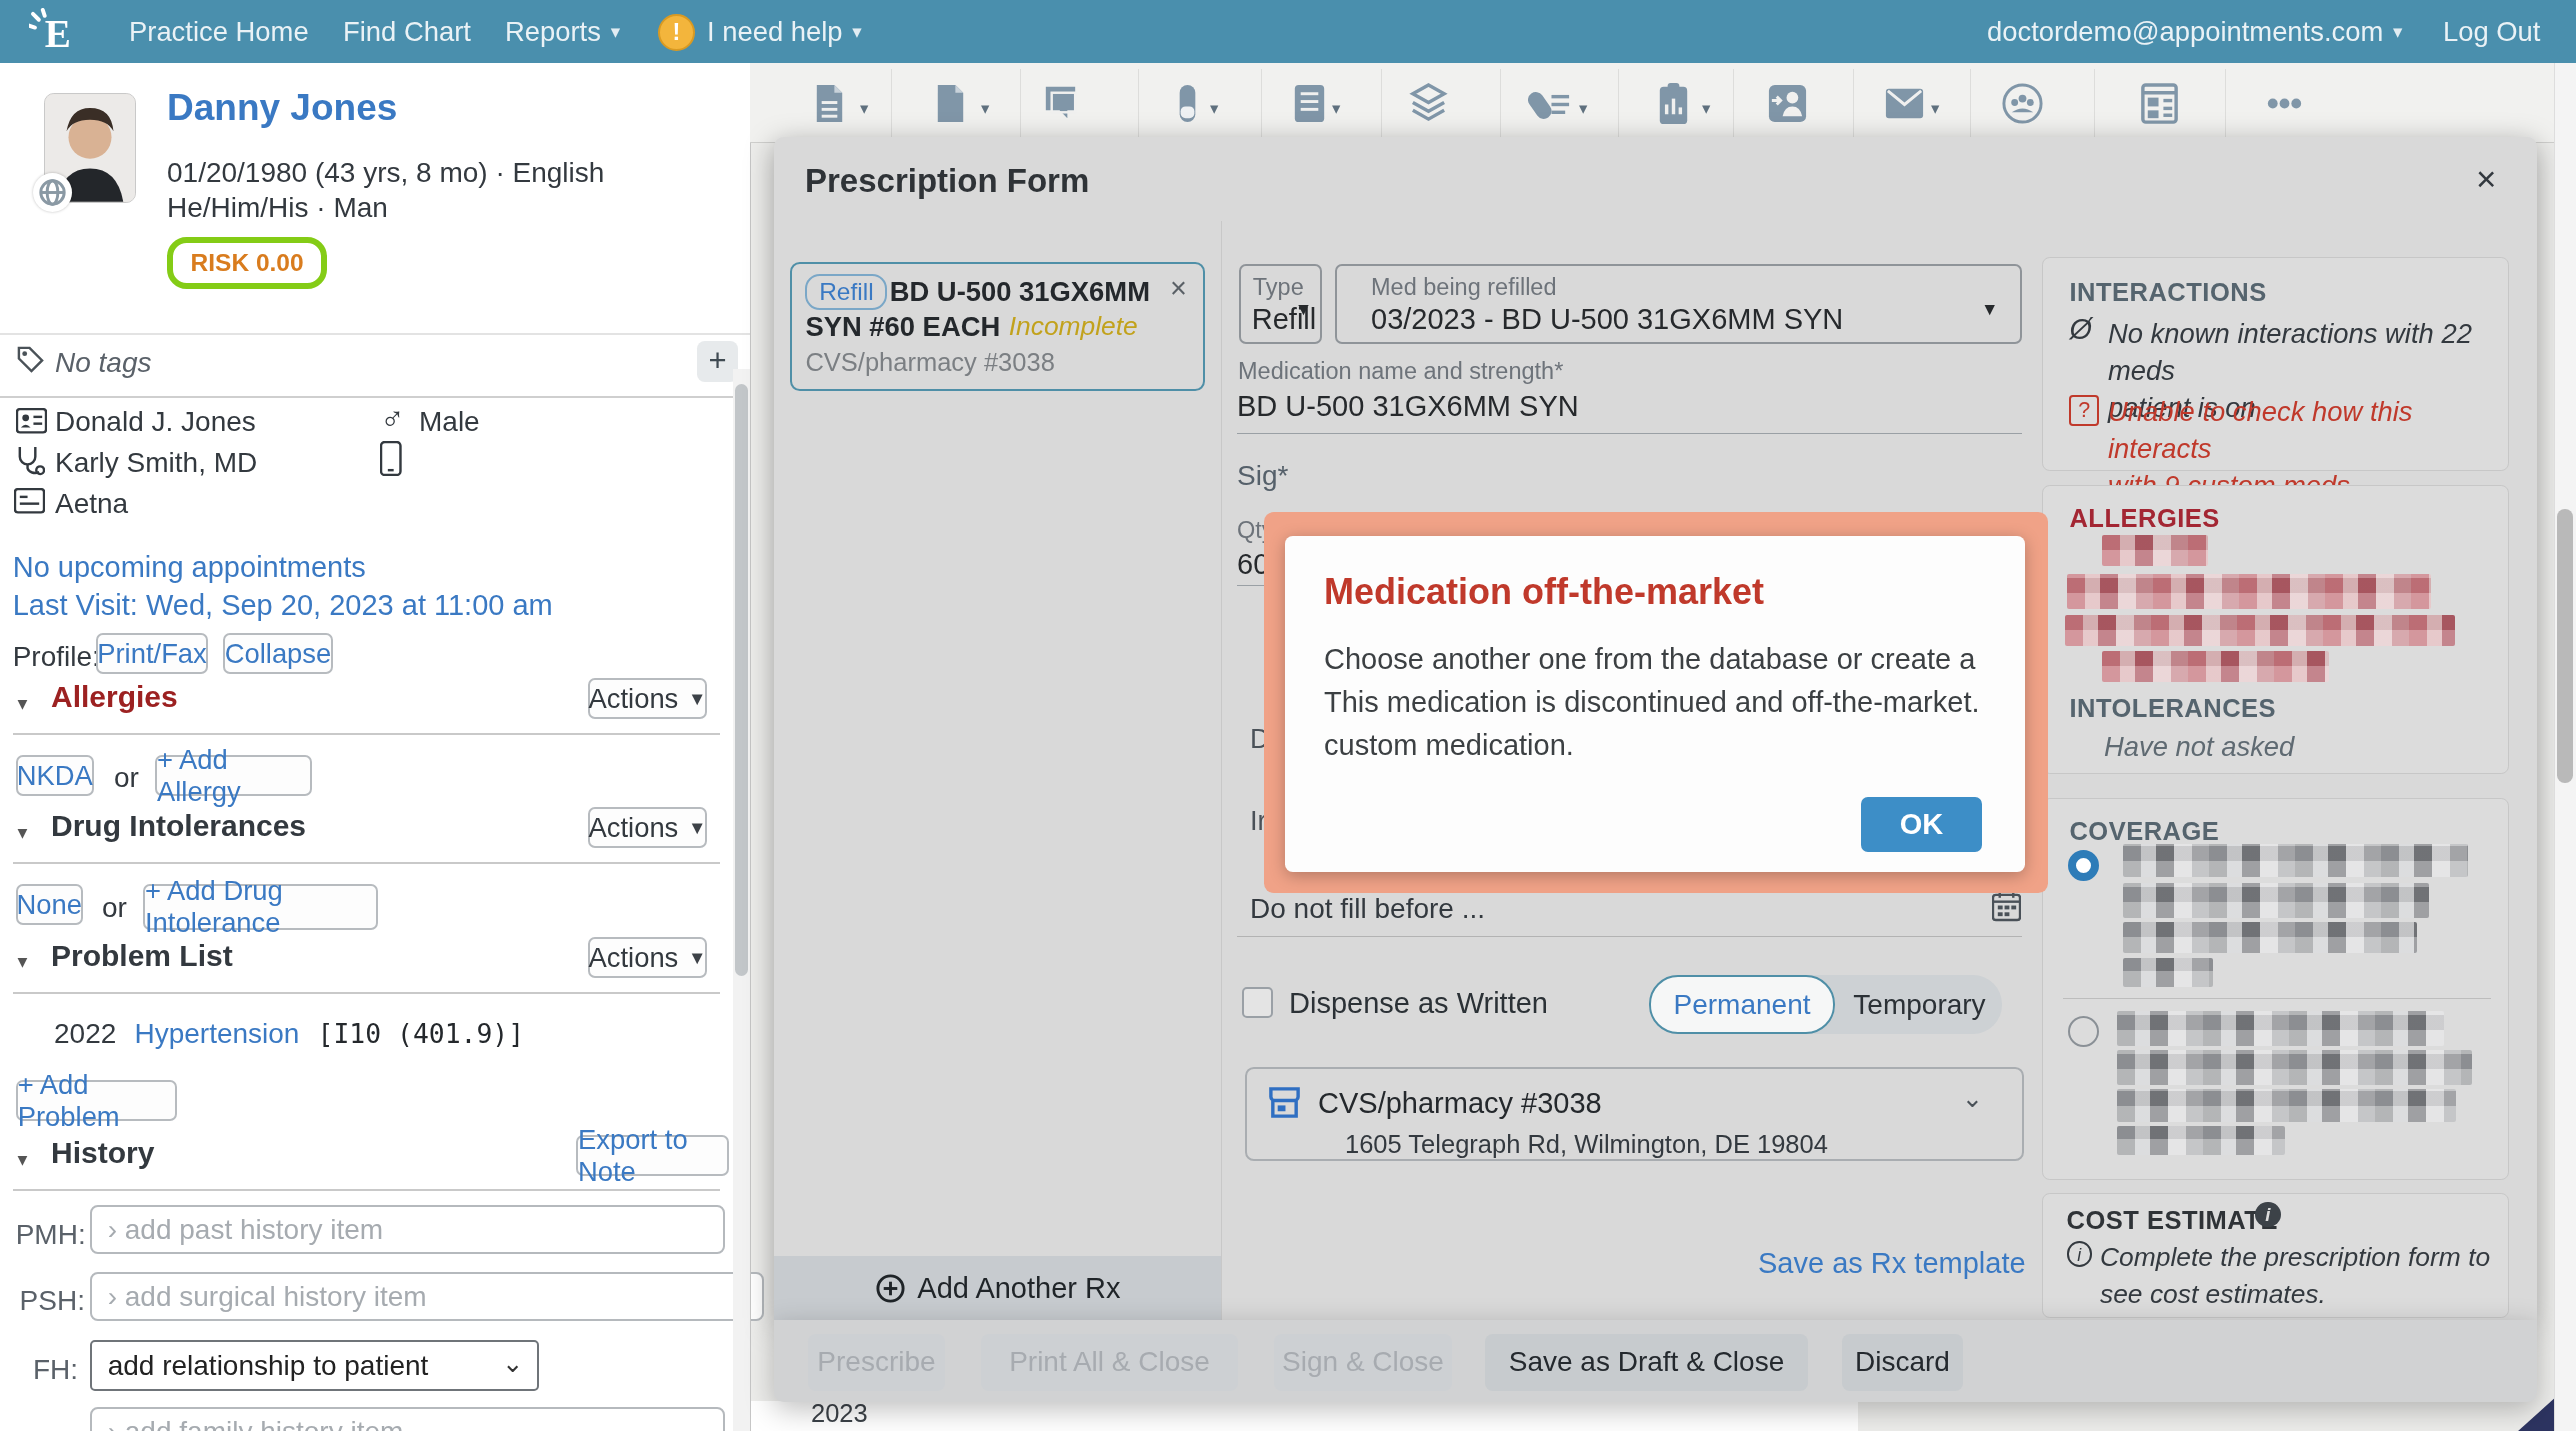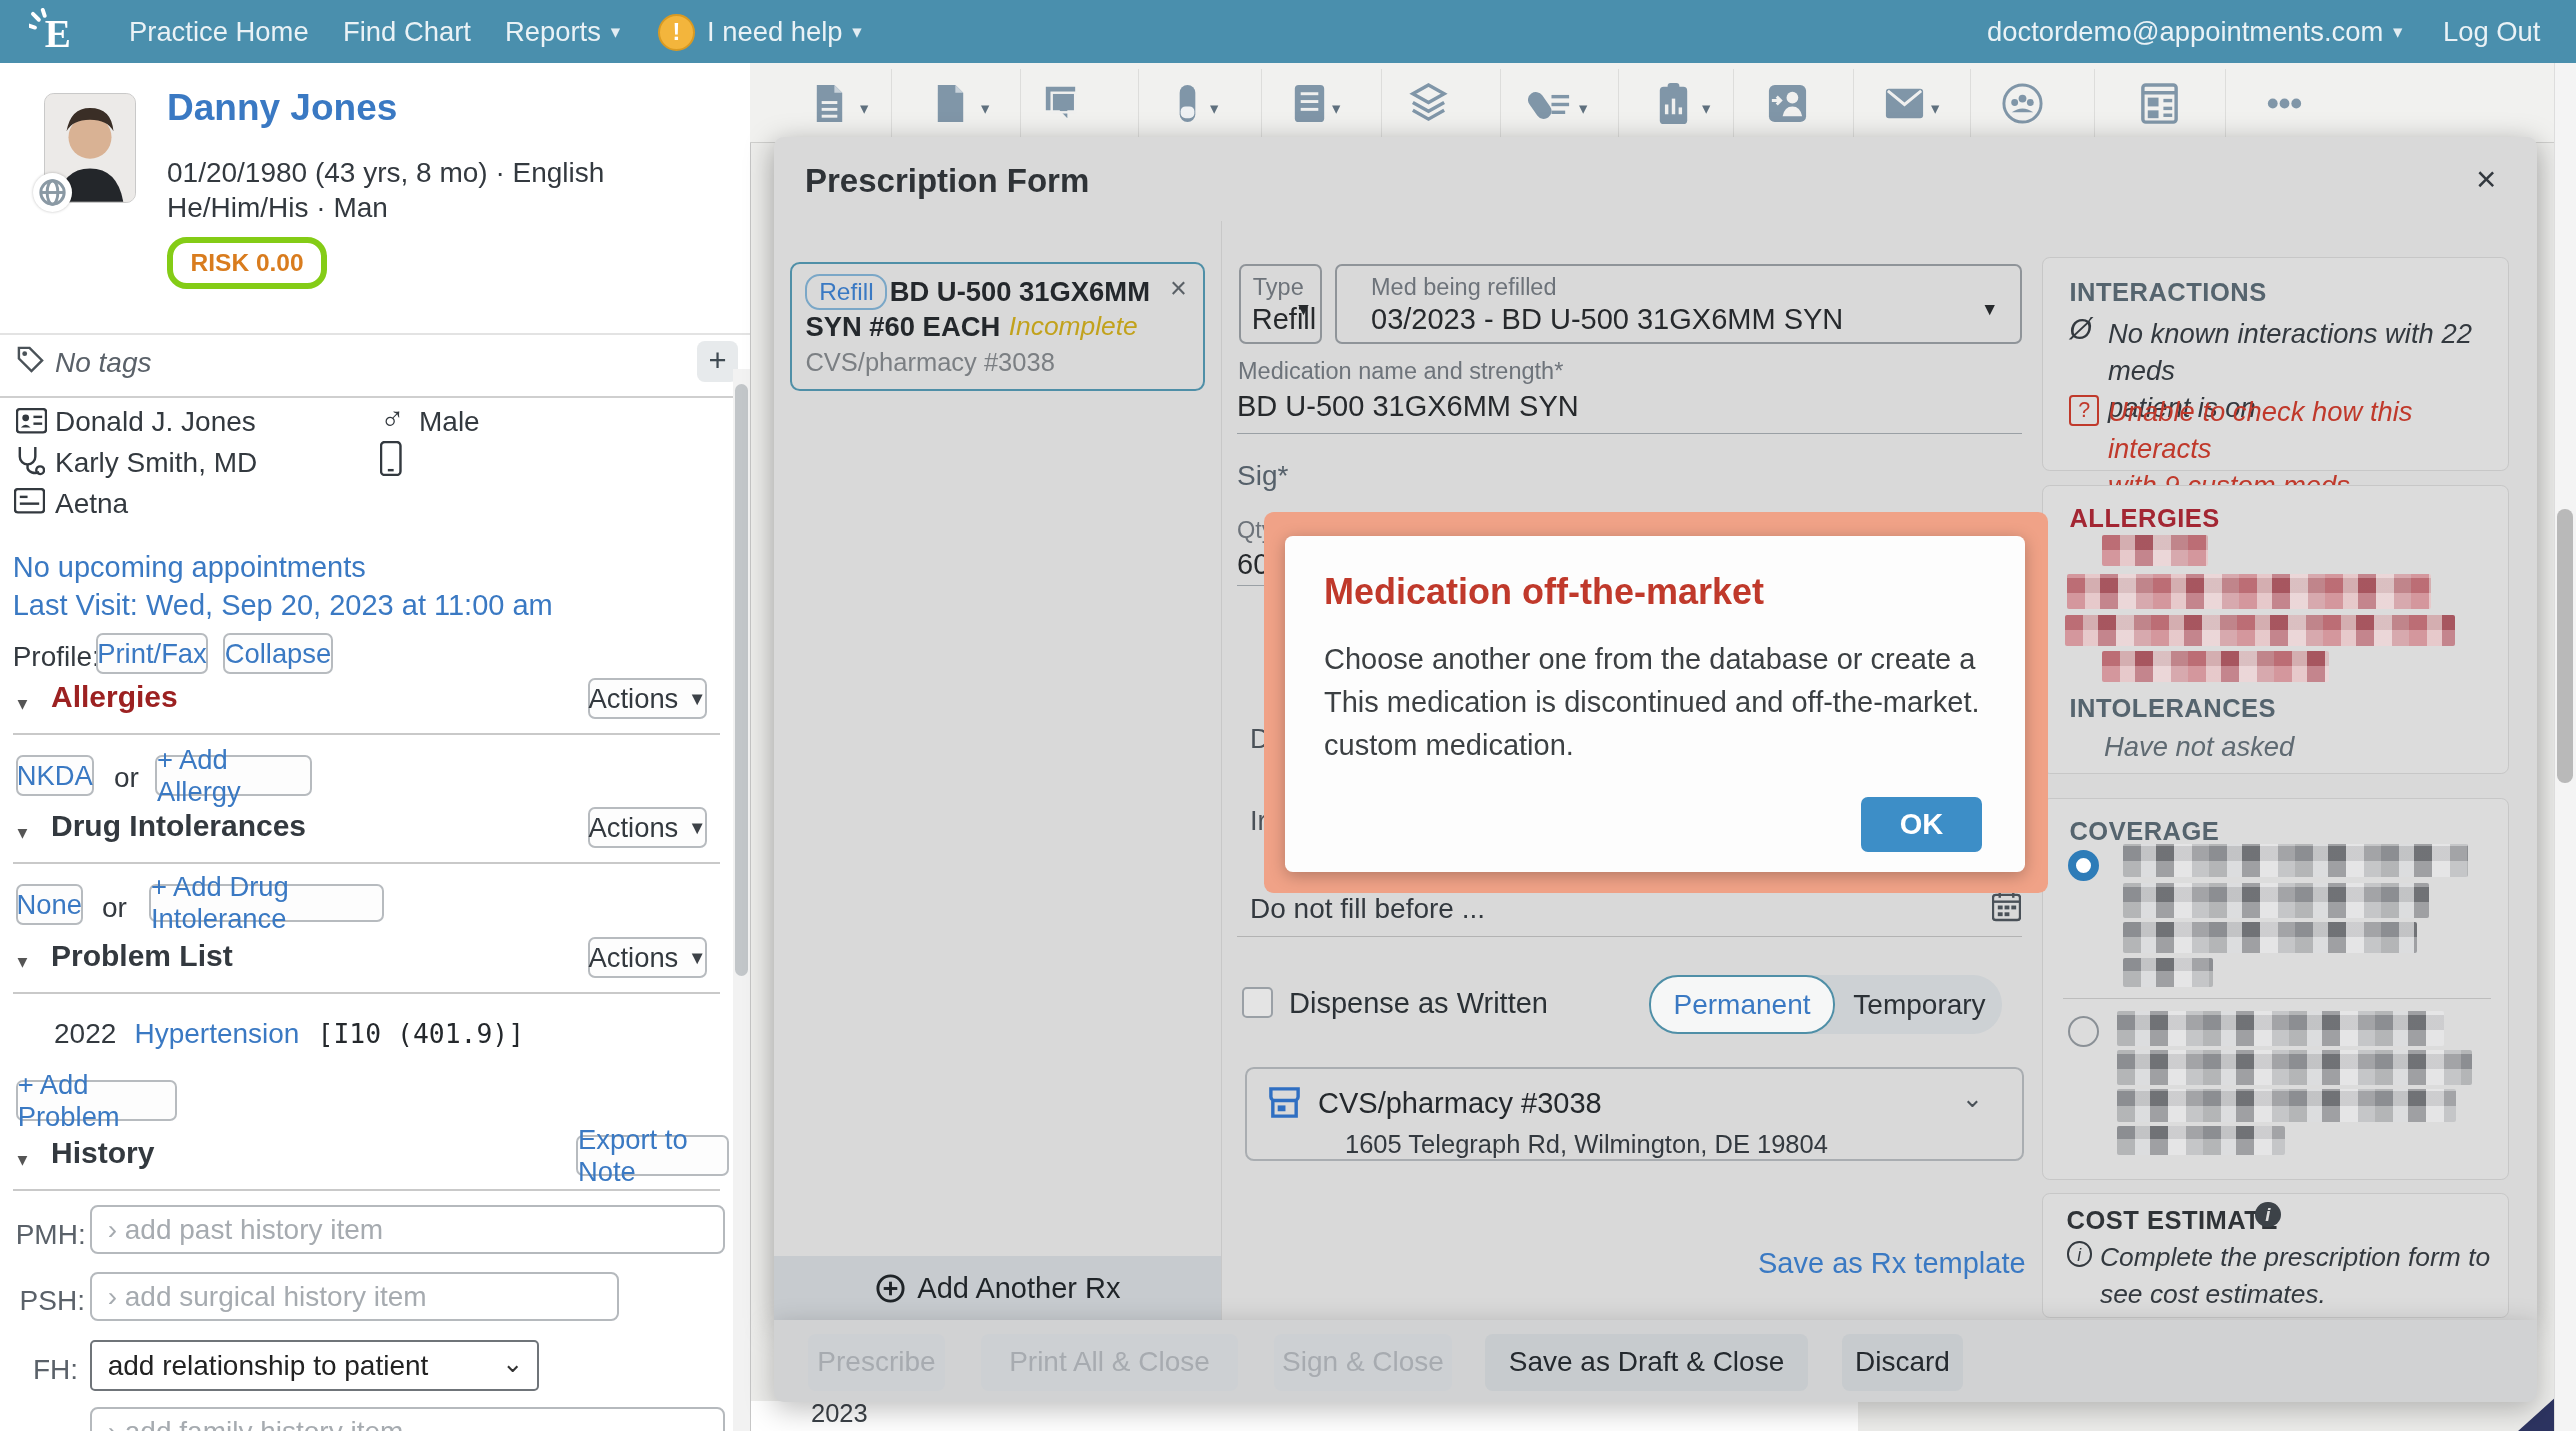--- a/index.html
+++ b/index.html
@@ -169,21 +169,21 @@
 
     <span class="abs" style="left:17.6px;top:758px;font-size:19.6px;color:#555;">▾</span>
     <span class="abs hdr" style="left:51px;top:746px;">Drug Intolerances</span>
     <div class="abs btn dark" style="left:588px;top:744px;width:119px;height:41px;">
         <span>Actions</span>
         <span class="caret" style="color:#33393f;">▼</span>
       </div>
     <div class="abs divider" style="left:12.7px;top:799px;width:707px;background:#c9c9c9;"></div>
     <div class="abs btn" style="left:15.7px;top:821px;width:67px;height:41px;">None</div>
     <span class="abs ilabel" style="left:102px;top:829px;">or</span>
-    <div class="abs btn" style="left:149px;top:821px;width:235px;height:38px;">+ Add Drug Intolerance</div>
+    <div class="abs btn" style="left:143px;top:821px;width:235px;height:46px;">+ Add Drug Intolerance</div>
 
     <span class="abs" style="left:17.6px;top:887px;font-size:19.6px;color:#555;">▾</span>
     <span class="abs hdr" style="left:51px;top:876px;">Problem List</span>
     <div class="abs btn dark" style="left:588px;top:874px;width:119px;height:41px;">
         <span>Actions</span>
         <span class="caret" style="color:#33393f;">▼</span>
       </div>
     <div class="abs divider" style="left:12.7px;top:929px;width:707px;background:#c9c9c9;"></div>
     <div class="abs" style="left:54px;top:955px;">
       <span class="ilabel">2022</span>
@@ -193,21 +193,21 @@
     <div class="abs btn" style="left:15.7px;top:1017px;width:161px;height:41px;">+ Add Problem</div>
 
     <span class="abs" style="left:17.6px;top:1085px;font-size:19.6px;color:#555;">▾</span>
     <span class="abs hdr" style="left:51px;top:1073px;">History</span>
     <div class="abs btn" style="left:576px;top:1072px;width:153px;height:41px;">Export to Note</div>
     <div class="abs divider" style="left:12.7px;top:1126px;width:707px;background:#c9c9c9;"></div>
 
     <span class="abs" style="left:15.7px;top:1156px;font-size:28px;color:#5a6169;">PMH:</span>
     <input class="abs inpt" style="left: 90px; top: 1142px; width: 635px; height: 49px;" placeholder="› add past history item">
     <span class="abs" style="left:19.6px;top:1222px;font-size:28px;color:#5a6169;">PSH:</span>
-    <input class="abs inpt" style="left: 90px; top: 1209px; width: 529px; height: 49px;" placeholder="› add surgical history item">
+    <input class="abs inpt" style="left: 90px; top: 1209px; width: 674px; height: 49px;" placeholder="› add surgical history item">
     <span class="abs" style="left:33px;top:1291px;font-size:28px;color:#5a6169;">FH:</span>
     <div class="abs" style="left:90px;top:1277px;width:449px;height:51px;border:2px solid #6f7479;border-radius:4.9px;background:#fff;box-sizing:border-box;">
       <span style="position:absolute;left:15.7px;top:7.8px;font-size:28px;color:#222;">add relationship to patient</span>
       <span style="position:absolute;right:13.7px;top:5.9px;font-size:25.5px;color:#333;">⌄</span>
     </div>
     <input class="abs inpt" style="left: 90px; top: 1344px; width: 635px; height: 49px;" placeholder="› add family history item">
 
     <div class="abs" style="left:733px;top:306px;width:17.6px;height:1064px;background:#f2f2f2;"></div>
     <div class="abs" style="left:735px;top:321px;width:12.7px;height:592px;background:#c2c6c9;border-radius:6.9px;"></div>
   </div>

